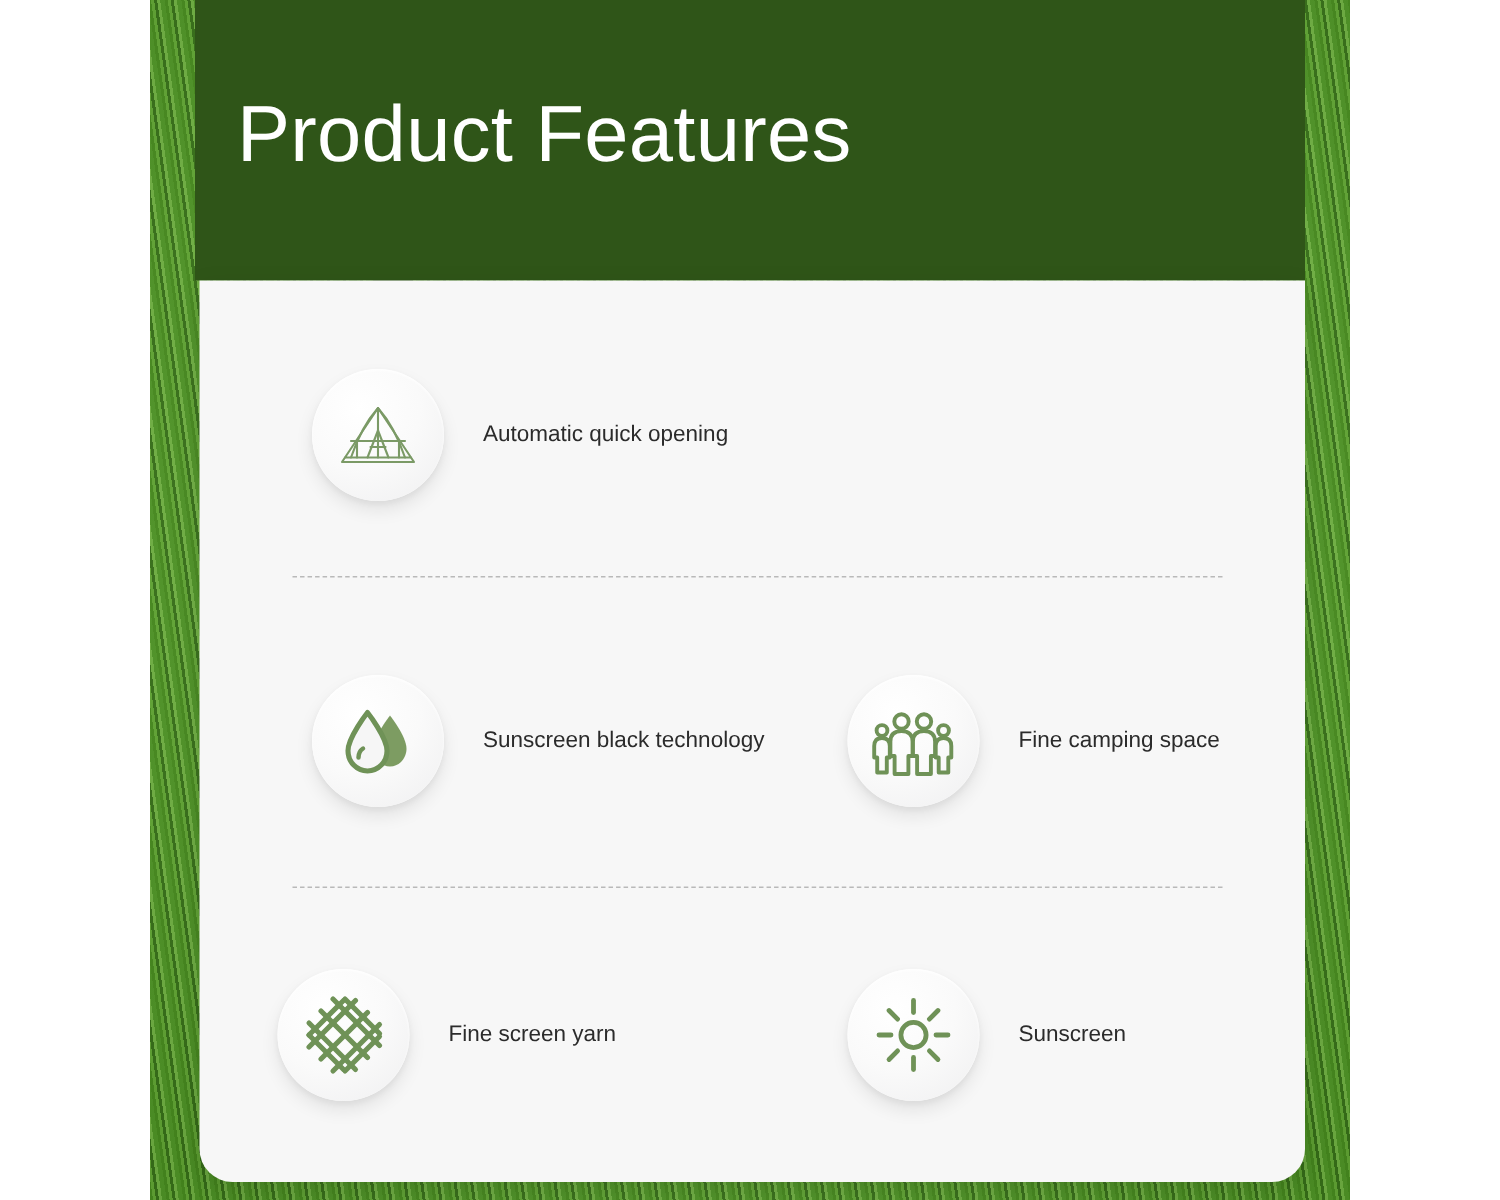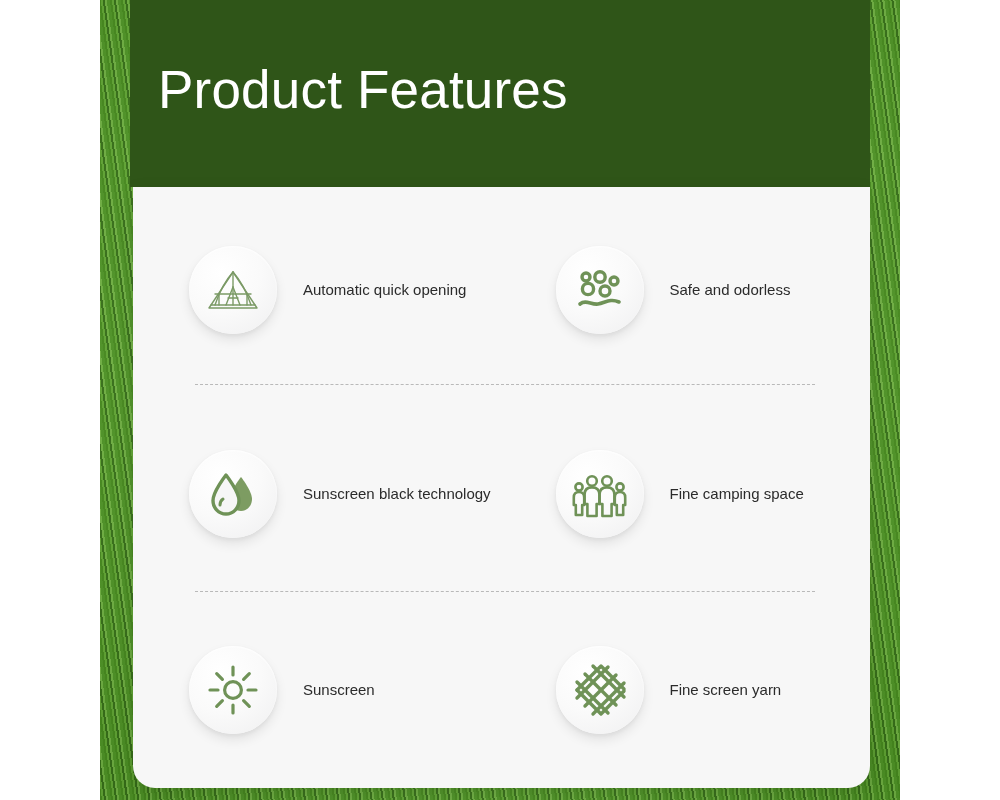--- a/index.html
+++ b/index.html
@@ -113,21 +113,21 @@
   }
   .feature-row.r1 { top: 18px; }
   .feature-row.r2 { top: 222px; }
   .feature-row.r3 { top: 418px; }
 
   .feature-cell {
     width: 368px;
     display: flex;
     align-items: center;
   }
-  .feature-cell.left  { padding-left: 56px; text-align: center; }
+  .feature-cell.left  { padding-left: 75px; text-align: center; }
   .feature-cell.right { padding-left: 52px; }
 
   .badge {
     position: relative;
     width: 88px;
     height: 88px;
     border-radius: 50%;
     flex: 0 0 88px;
     background: radial-gradient(circle at 36% 30%, #ffffff 0%, #fafafa 48%, #efeff0 100%);
     box-shadow:
@@ -191,35 +191,20 @@
                 <path d="M23 31 L33 31"></path>
                 <path d="M6 38 L4 41 L52 41 L50 38"></path>
                 <path d="M14 27 L14 38"></path>
                 <path d="M42 27 L42 38"></path>
               </svg>
             </span>
           </div>
           <div class="feature-label">Automatic quick opening</div>
         </div>
 
-        <div class="feature-cell right">
-          <div class="badge">
-            <span>
-              <svg width="54" height="48" viewBox="0 0 54 48" fill="none" stroke="#6f9257" stroke-width="3.4" stroke-linecap="round" stroke-linejoin="round">
-                <circle cx="13" cy="11" r="4"></circle>
-                <circle cx="27" cy="11" r="5.2"></circle>
-                <circle cx="41" cy="15" r="4"></circle>
-                <circle cx="15" cy="23" r="5.6"></circle>
-                <circle cx="32" cy="25" r="5"></circle>
-                <path d="M7 38 C13 33 18 39 25 38 C32 37 37 32 46 36" stroke-width="3.6"></path>
-              </svg>
-            </span>
-          </div>
-          <div class="feature-label">Safe and odorless</div>
-        </div>
 
       </div>
 
       <div class="divider d1"></div>
 
       <div class="feature-row r2">
 
         <div class="feature-cell left">
           <div class="badge">
             <span>
@@ -253,60 +238,60 @@
             </span>
           </div>
           <div class="feature-label">Fine camping space</div>
         </div>
 
       </div>
 
       <div class="divider d2"></div>
 
       <div class="feature-row r3">
+
+        <div class="feature-cell right">
+          <div class="badge">
+            <span>
+              <svg width="56" height="56" viewBox="0 0 56 56" fill="none" stroke="#6f9257" stroke-width="3.4" stroke-linecap="round">
+
+                <path d="M5 20 L36 51"></path>
+                <path d="M13 12 L44 43"></path>
+                <path d="M21 4 L52 35"></path>
+                <path d="M29 4 L52 27"></path>
+                <path d="M5 28 L28 51"></path>
+
+                <path d="M36 5 L5 36"></path>
+                <path d="M44 13 L13 44"></path>
+                <path d="M52 21 L21 52"></path>
+                <path d="M52 29 L29 52"></path>
+                <path d="M28 5 L5 28"></path>
+              </svg>
+            </span>
+          </div>
+          <div class="feature-label">Fine screen yarn</div>
+        </div>
 
         <div class="feature-cell left">
           <div class="badge">
             <span>
               <svg width="52" height="52" viewBox="0 0 52 52" fill="none" stroke="#6f9257" stroke-width="3.2" stroke-linecap="round">
                 <circle cx="26" cy="26" r="8.4"></circle>
                 <path d="M26 3 L26 11"></path>
                 <path d="M26 41 L26 49"></path>
                 <path d="M3 26 L11 26"></path>
                 <path d="M41 26 L49 26"></path>
                 <path d="M9.7 9.7 L15.4 15.4"></path>
                 <path d="M36.6 36.6 L42.3 42.3"></path>
                 <path d="M42.3 9.7 L36.6 15.4"></path>
                 <path d="M15.4 36.6 L9.7 42.3"></path>
               </svg>
             </span>
           </div>
           <div class="feature-label">Sunscreen</div>
         </div>
 
-        <div class="feature-cell right">
-          <div class="badge">
-            <span>
-              <svg width="56" height="56" viewBox="0 0 56 56" fill="none" stroke="#6f9257" stroke-width="3.4" stroke-linecap="round">
-
-                <path d="M5 20 L36 51"></path>
-                <path d="M13 12 L44 43"></path>
-                <path d="M21 4 L52 35"></path>
-                <path d="M29 4 L52 27"></path>
-                <path d="M5 28 L28 51"></path>
-
-                <path d="M36 5 L5 36"></path>
-                <path d="M44 13 L13 44"></path>
-                <path d="M52 21 L21 52"></path>
-                <path d="M52 29 L29 52"></path>
-                <path d="M28 5 L5 28"></path>
-              </svg>
-            </span>
-          </div>
-          <div class="feature-label">Fine screen yarn</div>
-        </div>
-
       </div>
 
     </div>
   </div>
 
 </div>
 
 </body></html>

